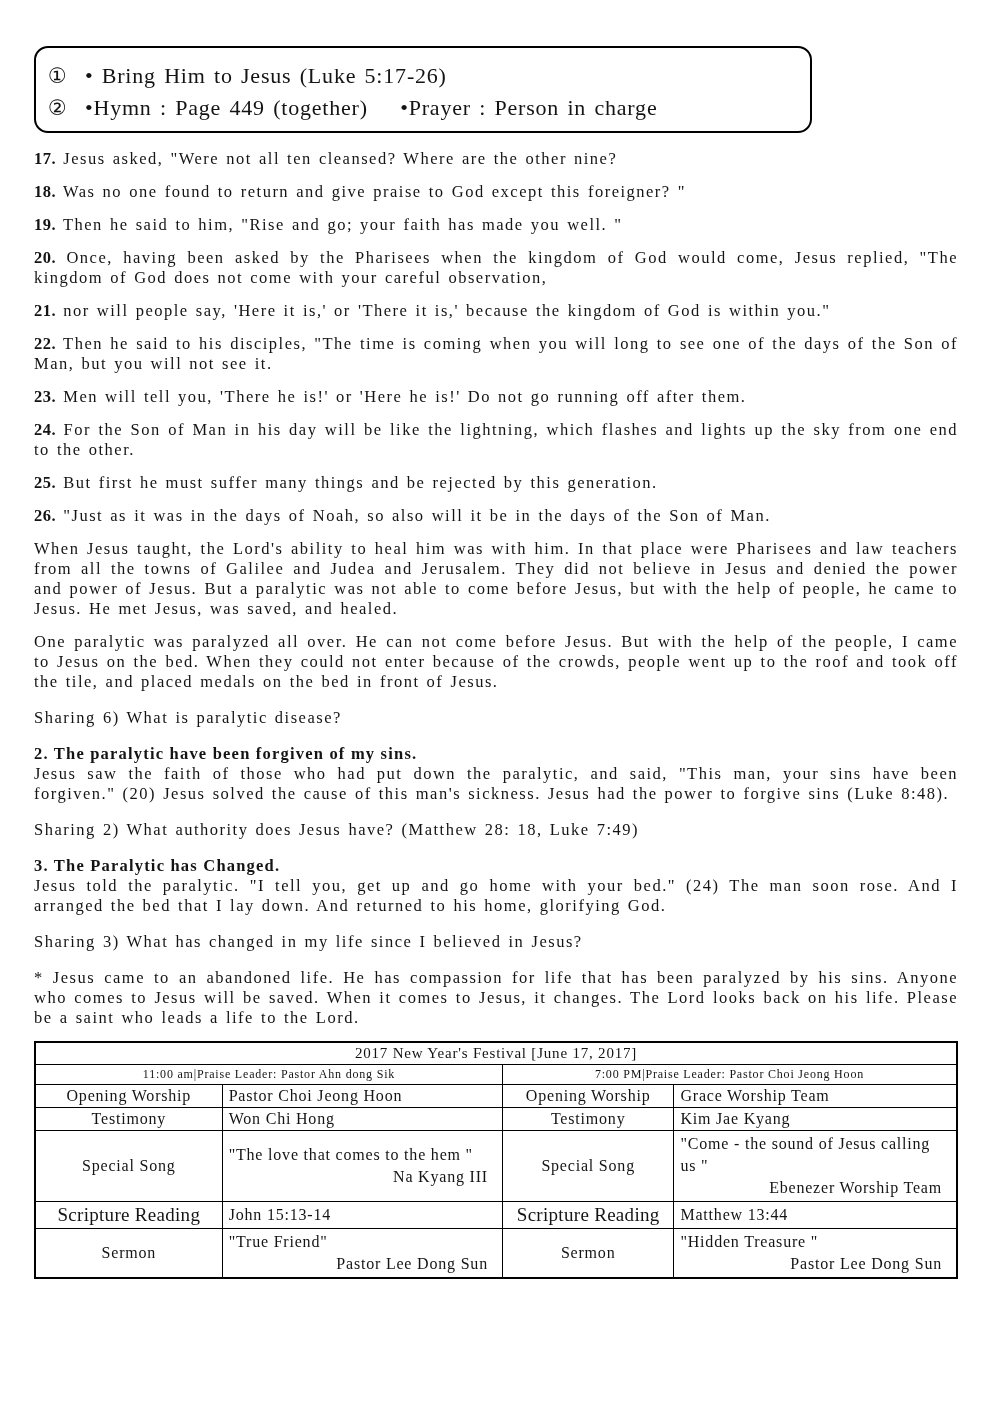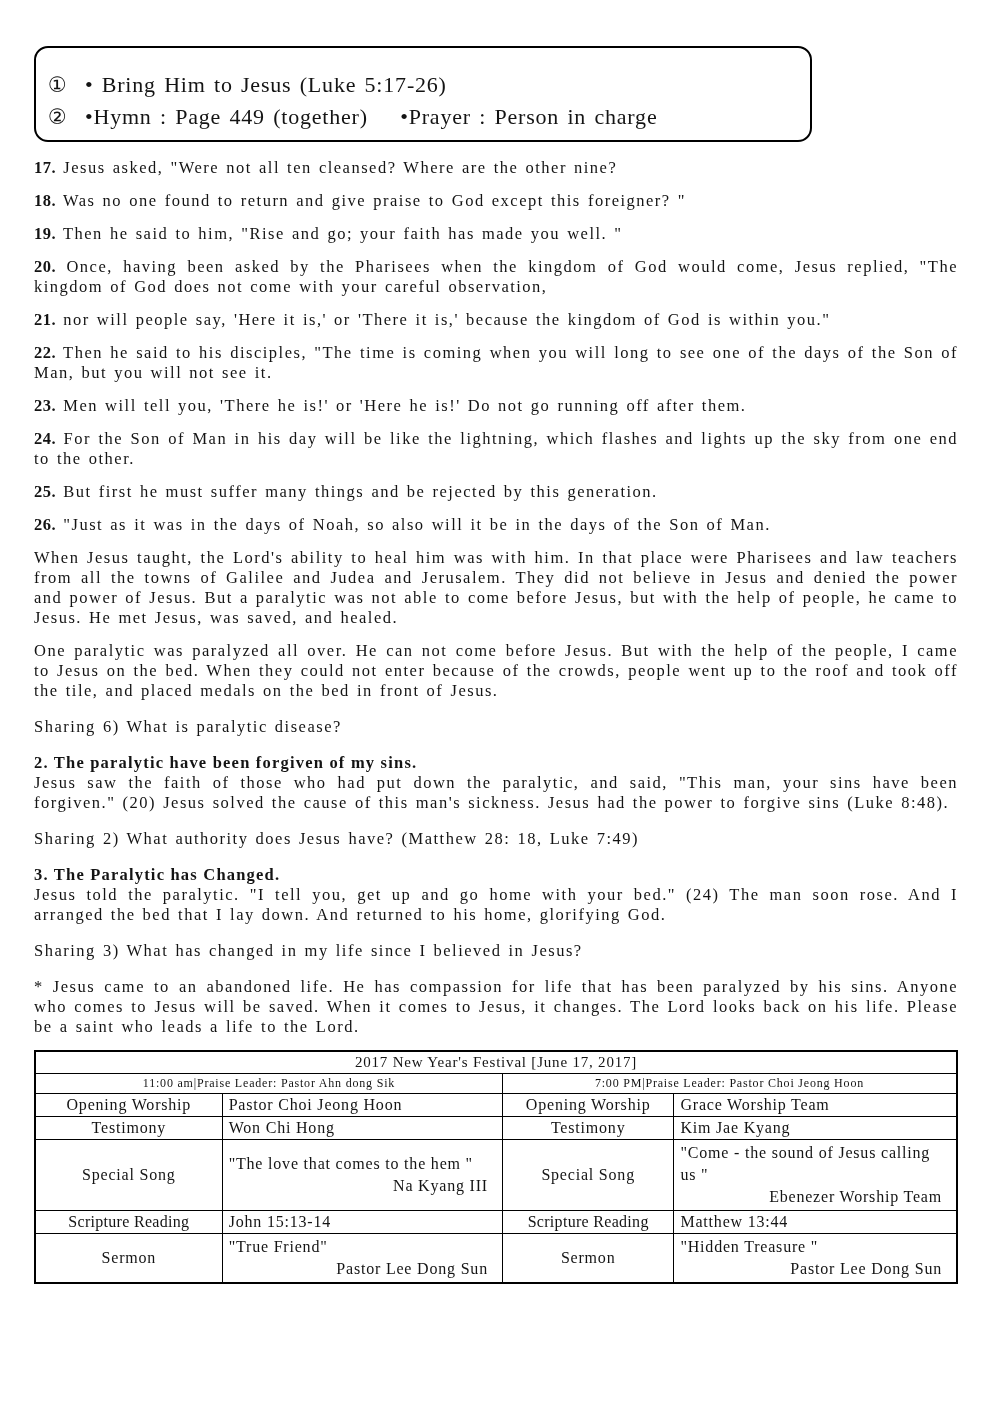--- a/index.html
+++ b/index.html
@@ -6,42 +6,42 @@
   .page{
     width:992px;height:1403px;box-sizing:border-box;
     padding:34px 34px 0;overflow:hidden;background:#fff;color:#141414;
     font-family:"Liberation Serif","DejaVu Serif",serif;
   }
   .doc-header{white-space:nowrap;padding-left:6px;}
   .doc-title{font-size:30px;font-weight:bold;letter-spacing:.5px;}
   .doc-subtitle{font-size:18.5px;font-weight:bold;margin-left:10px;letter-spacing:.2px;}
   .notice-box{
     border:2.5px solid #000;border-radius:14px;margin-top:12px;
-    padding:21px 12px 7px;width:778px;box-sizing:border-box;
+    padding:12px 12px 7px;width:778px;box-sizing:border-box;
   }
   .notice-line{font-size:22px;line-height:31px;letter-spacing:.8px;word-spacing:2px;white-space:nowrap;}
   .circ{font-family:"DejaVu Sans",sans-serif;font-size:21px;margin-right:9px;}
   .notice-gap{margin-left:24px;}
   .content{margin-top:16px;}
   .verse,.para,.sbody{
     font-size:16.5px;line-height:20px;letter-spacing:1.5px;word-spacing:1.5px;
     text-align:justify;margin:0 0 13px;
   }
   .vnum{letter-spacing:.5px;}
   .shead{font-size:16.5px;font-weight:bold;line-height:20px;letter-spacing:1.2px;margin:14px 0 0;}
   .sharing{font-size:16.5px;line-height:20px;letter-spacing:1.5px;word-spacing:1.5px;margin:16px 0;}
   table.festival{
     width:100%;border-collapse:collapse;margin-top:10px;
     border:2.5px solid #000;font-size:16px;table-layout:fixed;
   }
   table.festival td{border:1.5px solid #000;padding:2px 6px;letter-spacing:.8px;vertical-align:middle;}
   td.ttl{text-align:center;font-size:15px;letter-spacing:2px;padding:3px 0;}
   td.sess{text-align:center;font-size:12px;padding:2px 2px;}
   td.lbl{text-align:center;}
-  td.lbl.small{font-size:16px;letter-spacing:.3px;}
+  td.lbl.small{font-size:19px;letter-spacing:.3px;}
   td.val{text-align:left;padding-left:9px;}
   .cell-title{text-align:left;line-height:22px;}
   .cell-right{text-align:right;padding-right:8px;line-height:22px;}
 </style>
 </head>
 <body>
 
 <div class="page">
 
 

